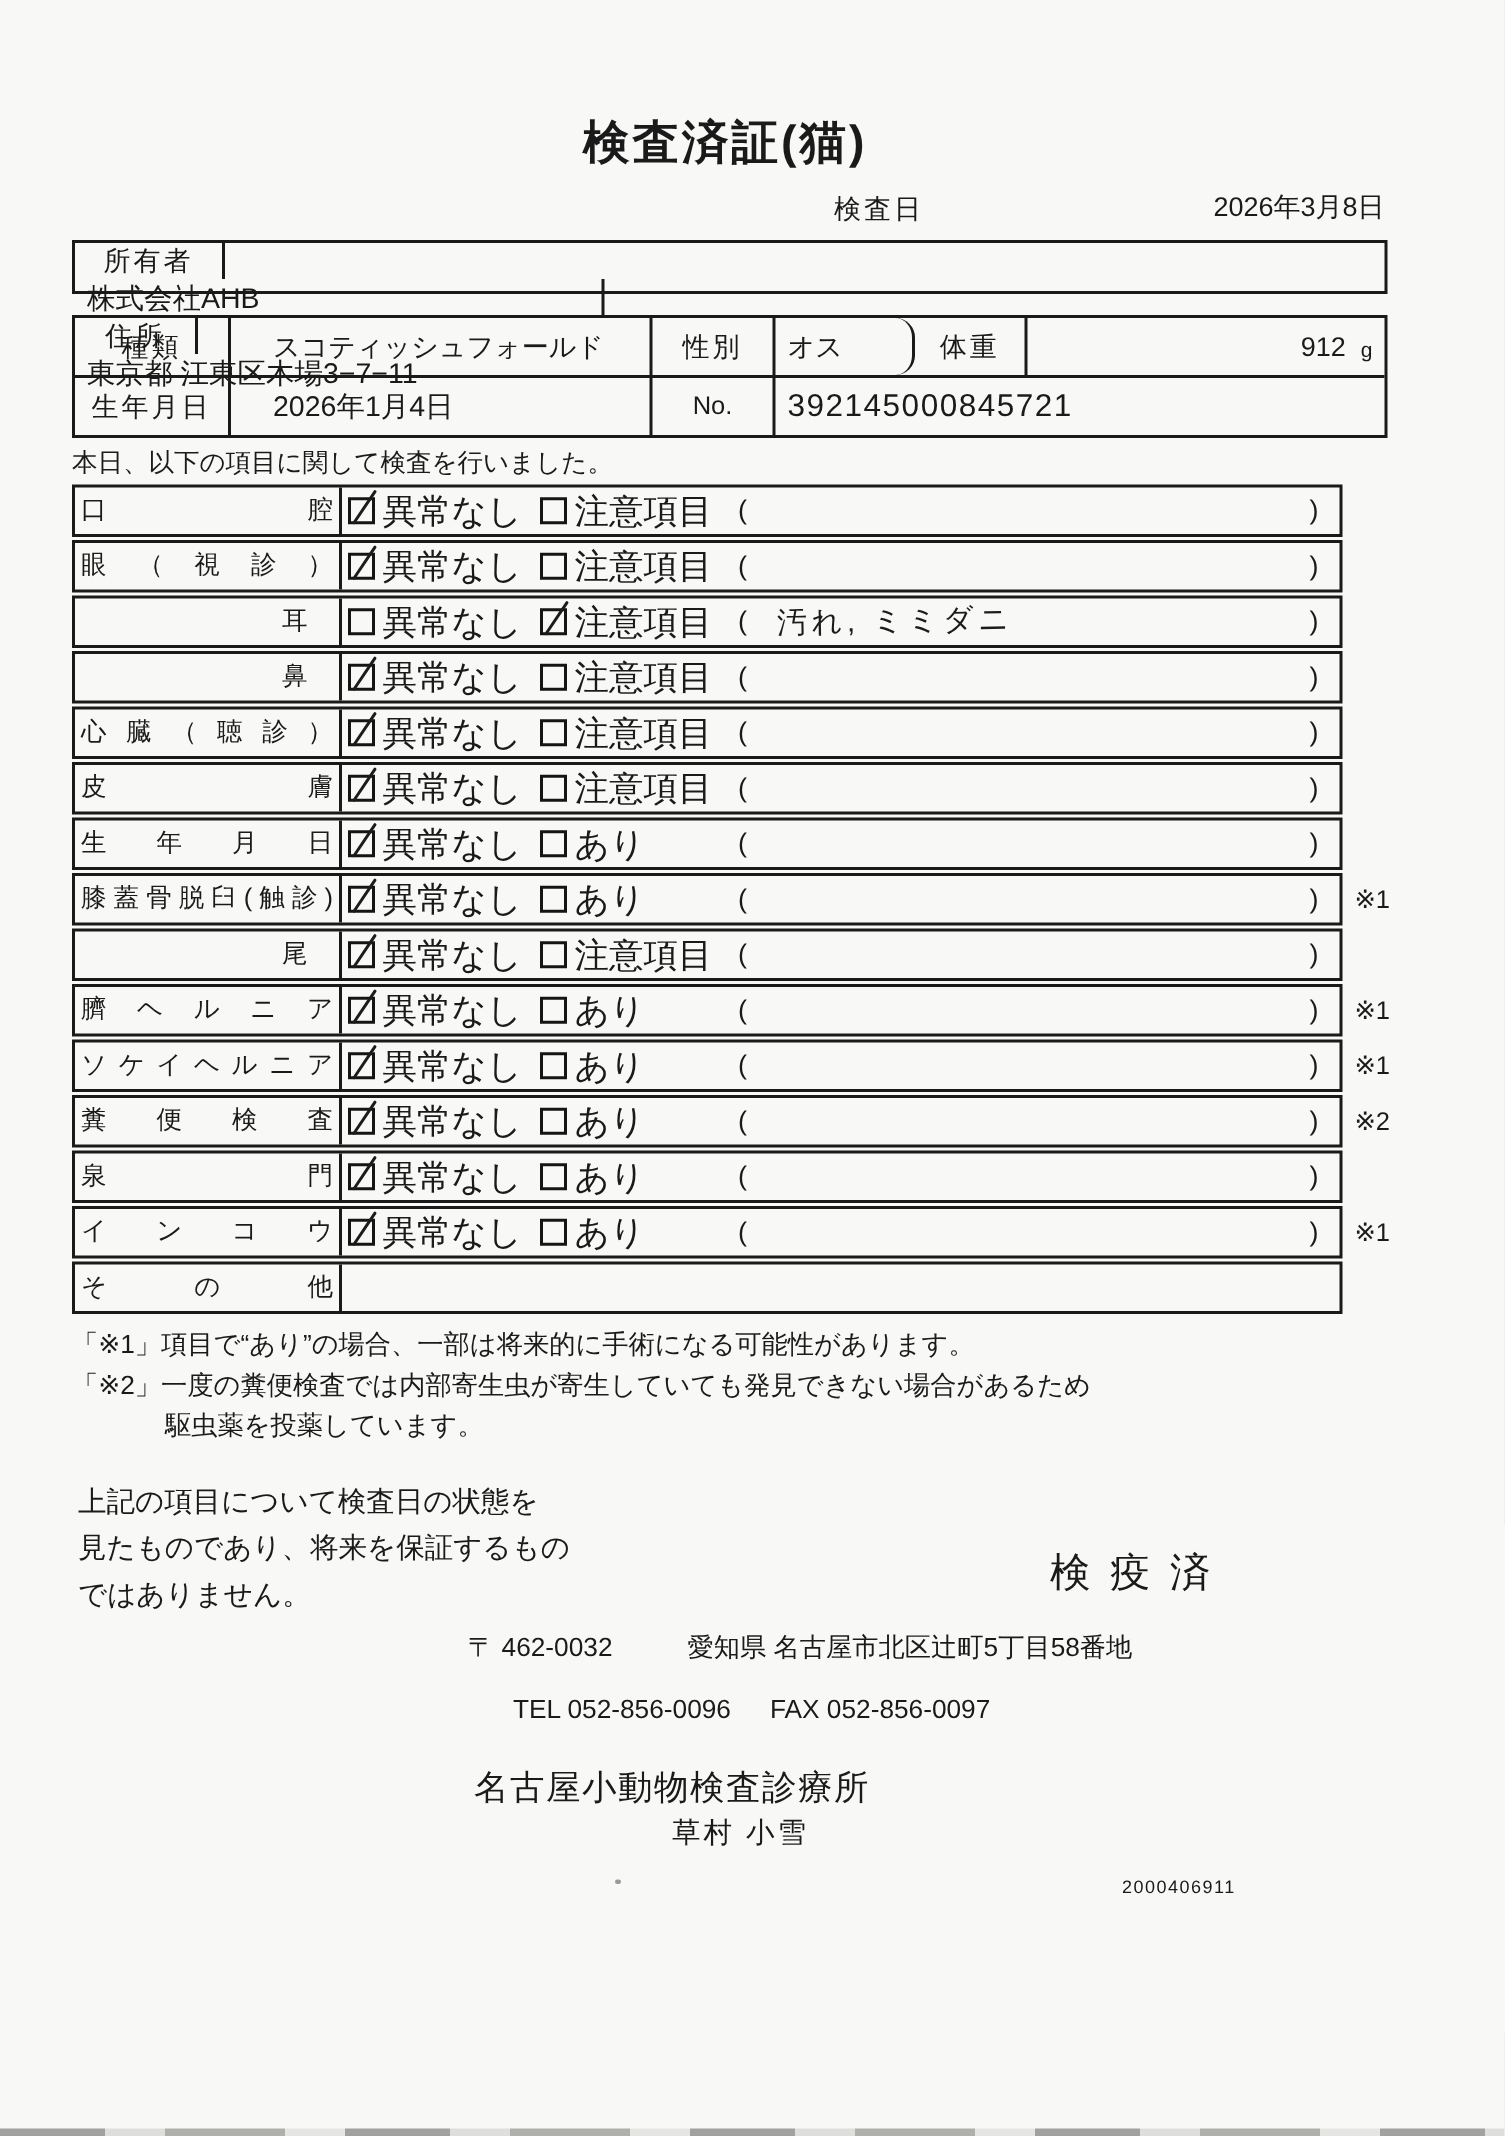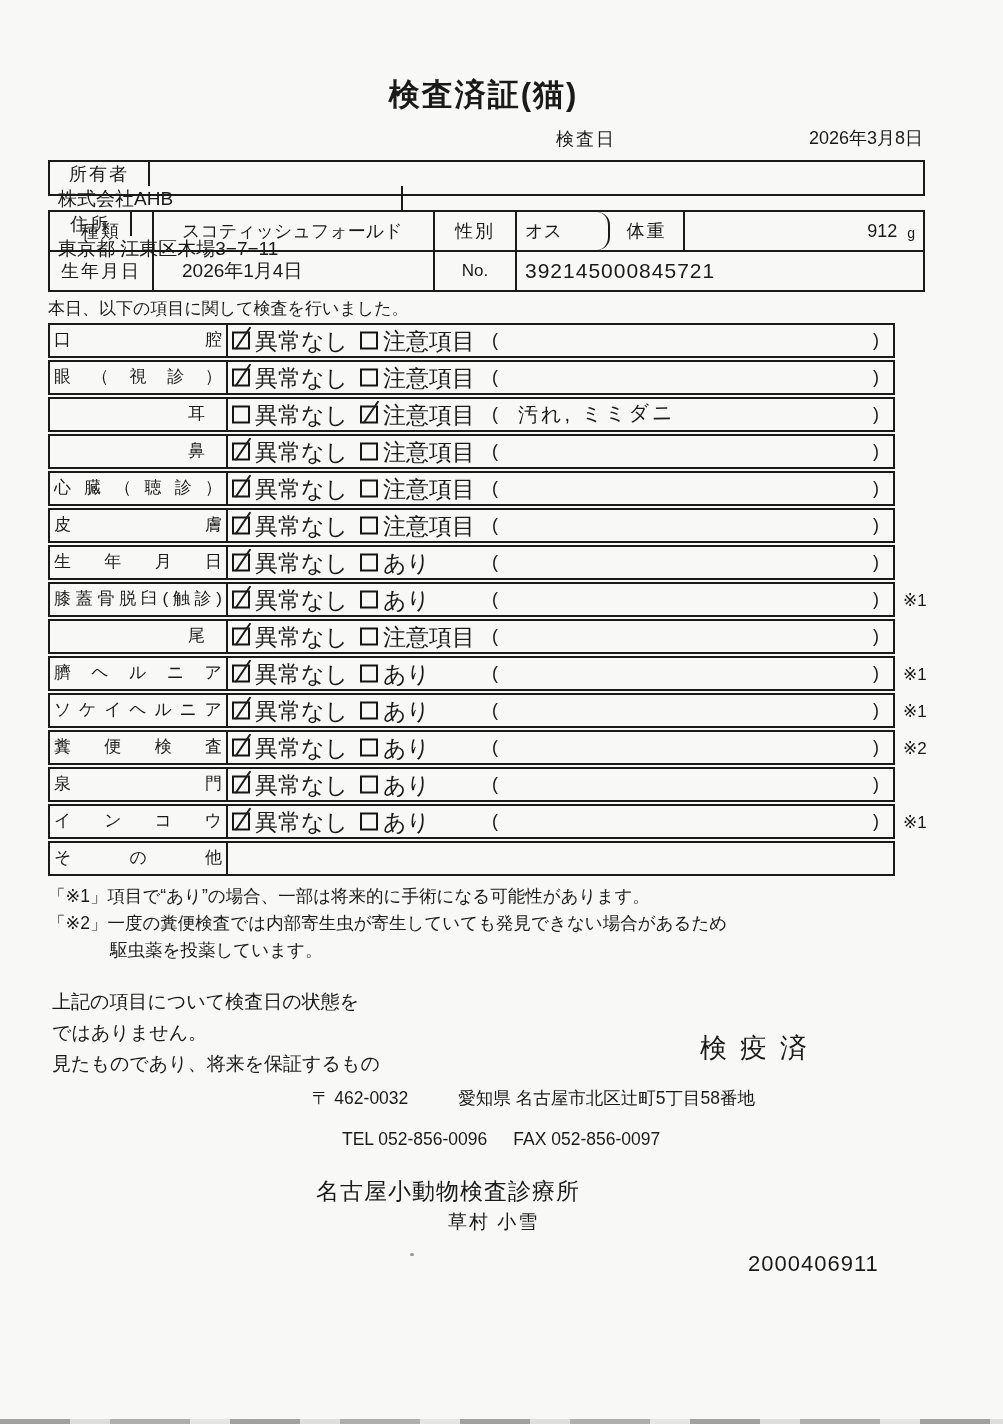--- a/index.html
+++ b/index.html
@@ -71,21 +71,21 @@
   .footnotes { position:absolute; top:883px; left:48px; font-size:17.5px; line-height:27px; }
   .footnotes .indent { padding-left:62px; }
   .disclaimer { position:absolute; top:986px; left:52px; font-size:19px; line-height:31px; }
   .stamp { position:absolute; top:1030px; left:700px; font-size:27px; letter-spacing:13px; }
 
   
   .postal-line { position:absolute; top:1086px; left:312px; font-size:17.5px; display:flex; gap:50px; }
   .tel-line { position:absolute; top:1129px; left:342px; font-size:17.5px; display:flex; gap:26px; }
   .clinic-name { position:absolute; top:1176px; left:316px; font-size:23px; letter-spacing:1px; }
   .vet-name { position:absolute; top:1209px; left:448px; font-size:19px; letter-spacing:2px; }
-  .serial { position:absolute; top:1251px; left:748px; font-size:22px; letter-spacing:1px; }
+  .serial { position:absolute; top:1251px; left:748px; font-size:12px; letter-spacing:1px; }
 
   
   .scan-dot { position:absolute; top:1253px; left:410px; width:4px; height:3px; background:#9a9a98; border-radius:2px; }
   .scan-edge {
     position:absolute; bottom:0; left:0; width:100%; height:5px; opacity:.55;
     background:repeating-linear-gradient(90deg,#5a5a58 0 70px,#c9c9c7 70px 110px,#73736f 110px 190px,#d6d6d4 190px 230px);
   }
 </style>
 </head>
 <body>
@@ -402,22 +402,22 @@
     </div>
 
   <div class="footnotes">
     <div>「※1」項目で“あり”の場合、一部は将来的に手術になる可能性があります。</div>
     <div>「※2」一度の糞便検査では内部寄生虫が寄生していても発見できない場合があるため</div>
     <div class="indent">駆虫薬を投薬しています。</div>
   </div>
 
   <div class="disclaimer">
     <div>上記の項目について検査日の状態を</div>
+    <div>見たものであり、将来を保証するもの</div>
     <div>ではありません。</div>
-    <div>見たものであり、将来を保証するもの</div>
   </div>
   <div class="stamp">検疫済</div>
 
   <div class="postal-line">
     <span>〒 462-0032</span>
     <span>愛知県 名古屋市北区辻町5丁目58番地</span>
   </div>
   <div class="tel-line">
     <span>TEL 052-856-0096</span>
     <span>FAX 052-856-0097</span>

